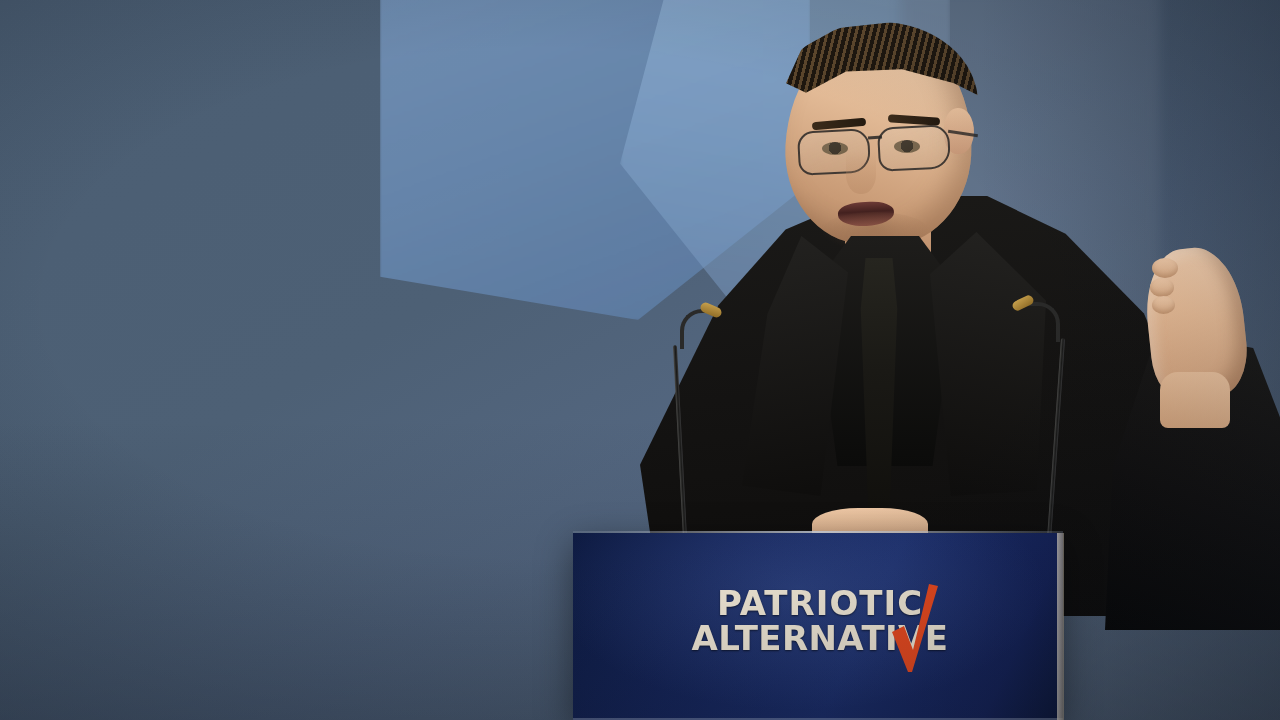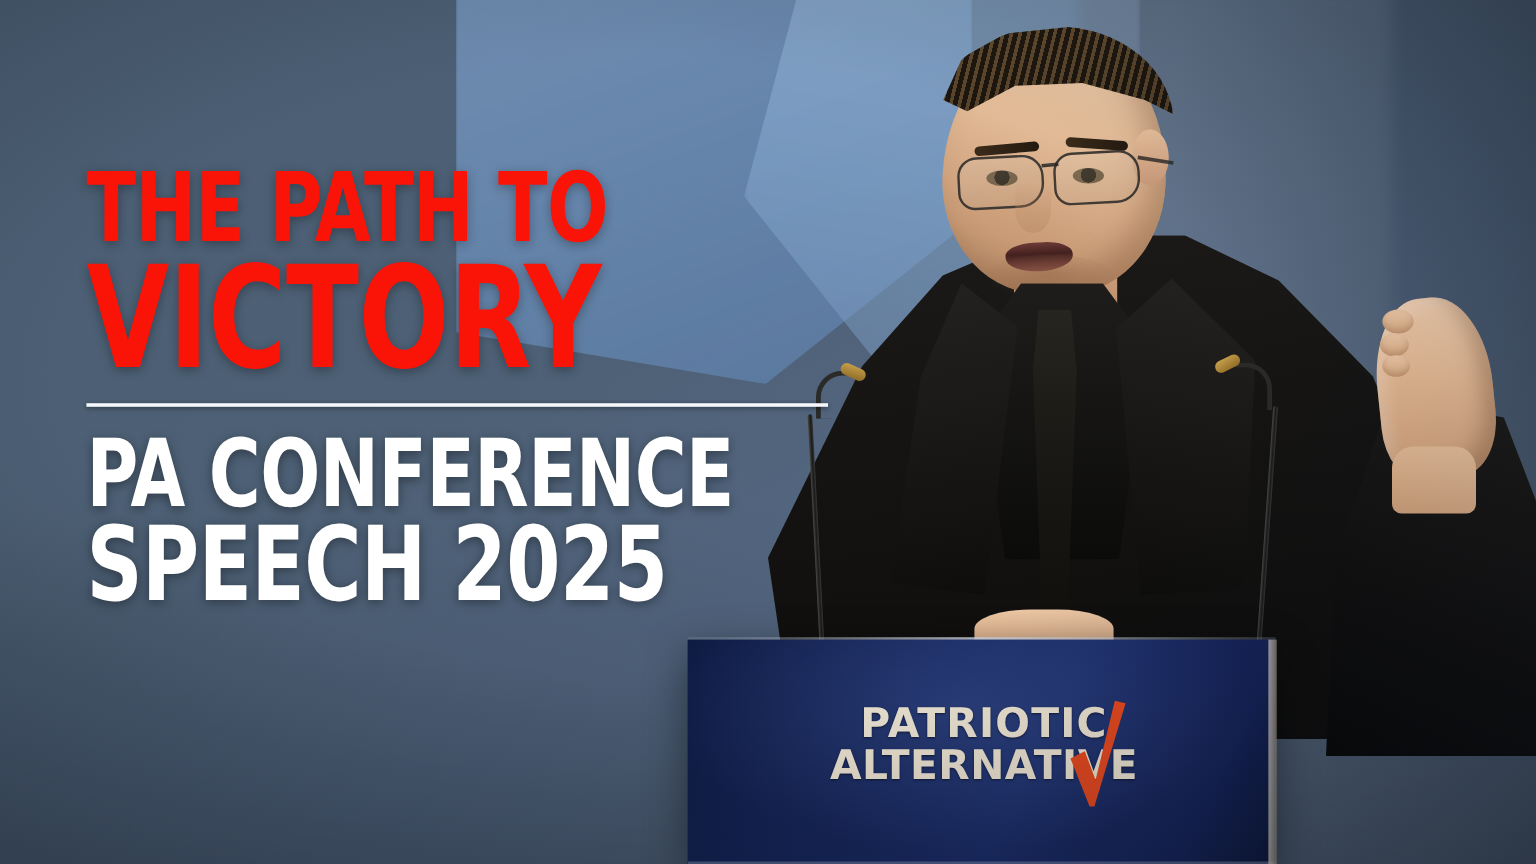--- a/index.html
+++ b/index.html
@@ -349,21 +349,14 @@
   <div class="logo">
     <div class="logo-l1">PATRIOTIC</div>
     <div class="logo-l2">ALTERNATIVE</div>
     <svg class="logo-check" viewBox="0 0 64 92">
       <path d="M56 2 L30 88 L26 88 L10 48 L22 42 L31 66 L47 0 Z" fill="#e8491e"></path>
     </svg>
   </div>
 
   <div class="wall-vignette"></div>
 
-  <div class="title-block">
-    <div class="tl tl-red line1">THE PATH TO</div>
-    <div class="tl tl-red line2">VICTORY</div>
-    <div class="rule"></div>
-    <div class="tl tl-white line3">PA CONFERENCE</div>
-    <div class="tl tl-white line4">SPEECH 2025</div>
-  </div>
 
 </div>
 
 </body></html>

